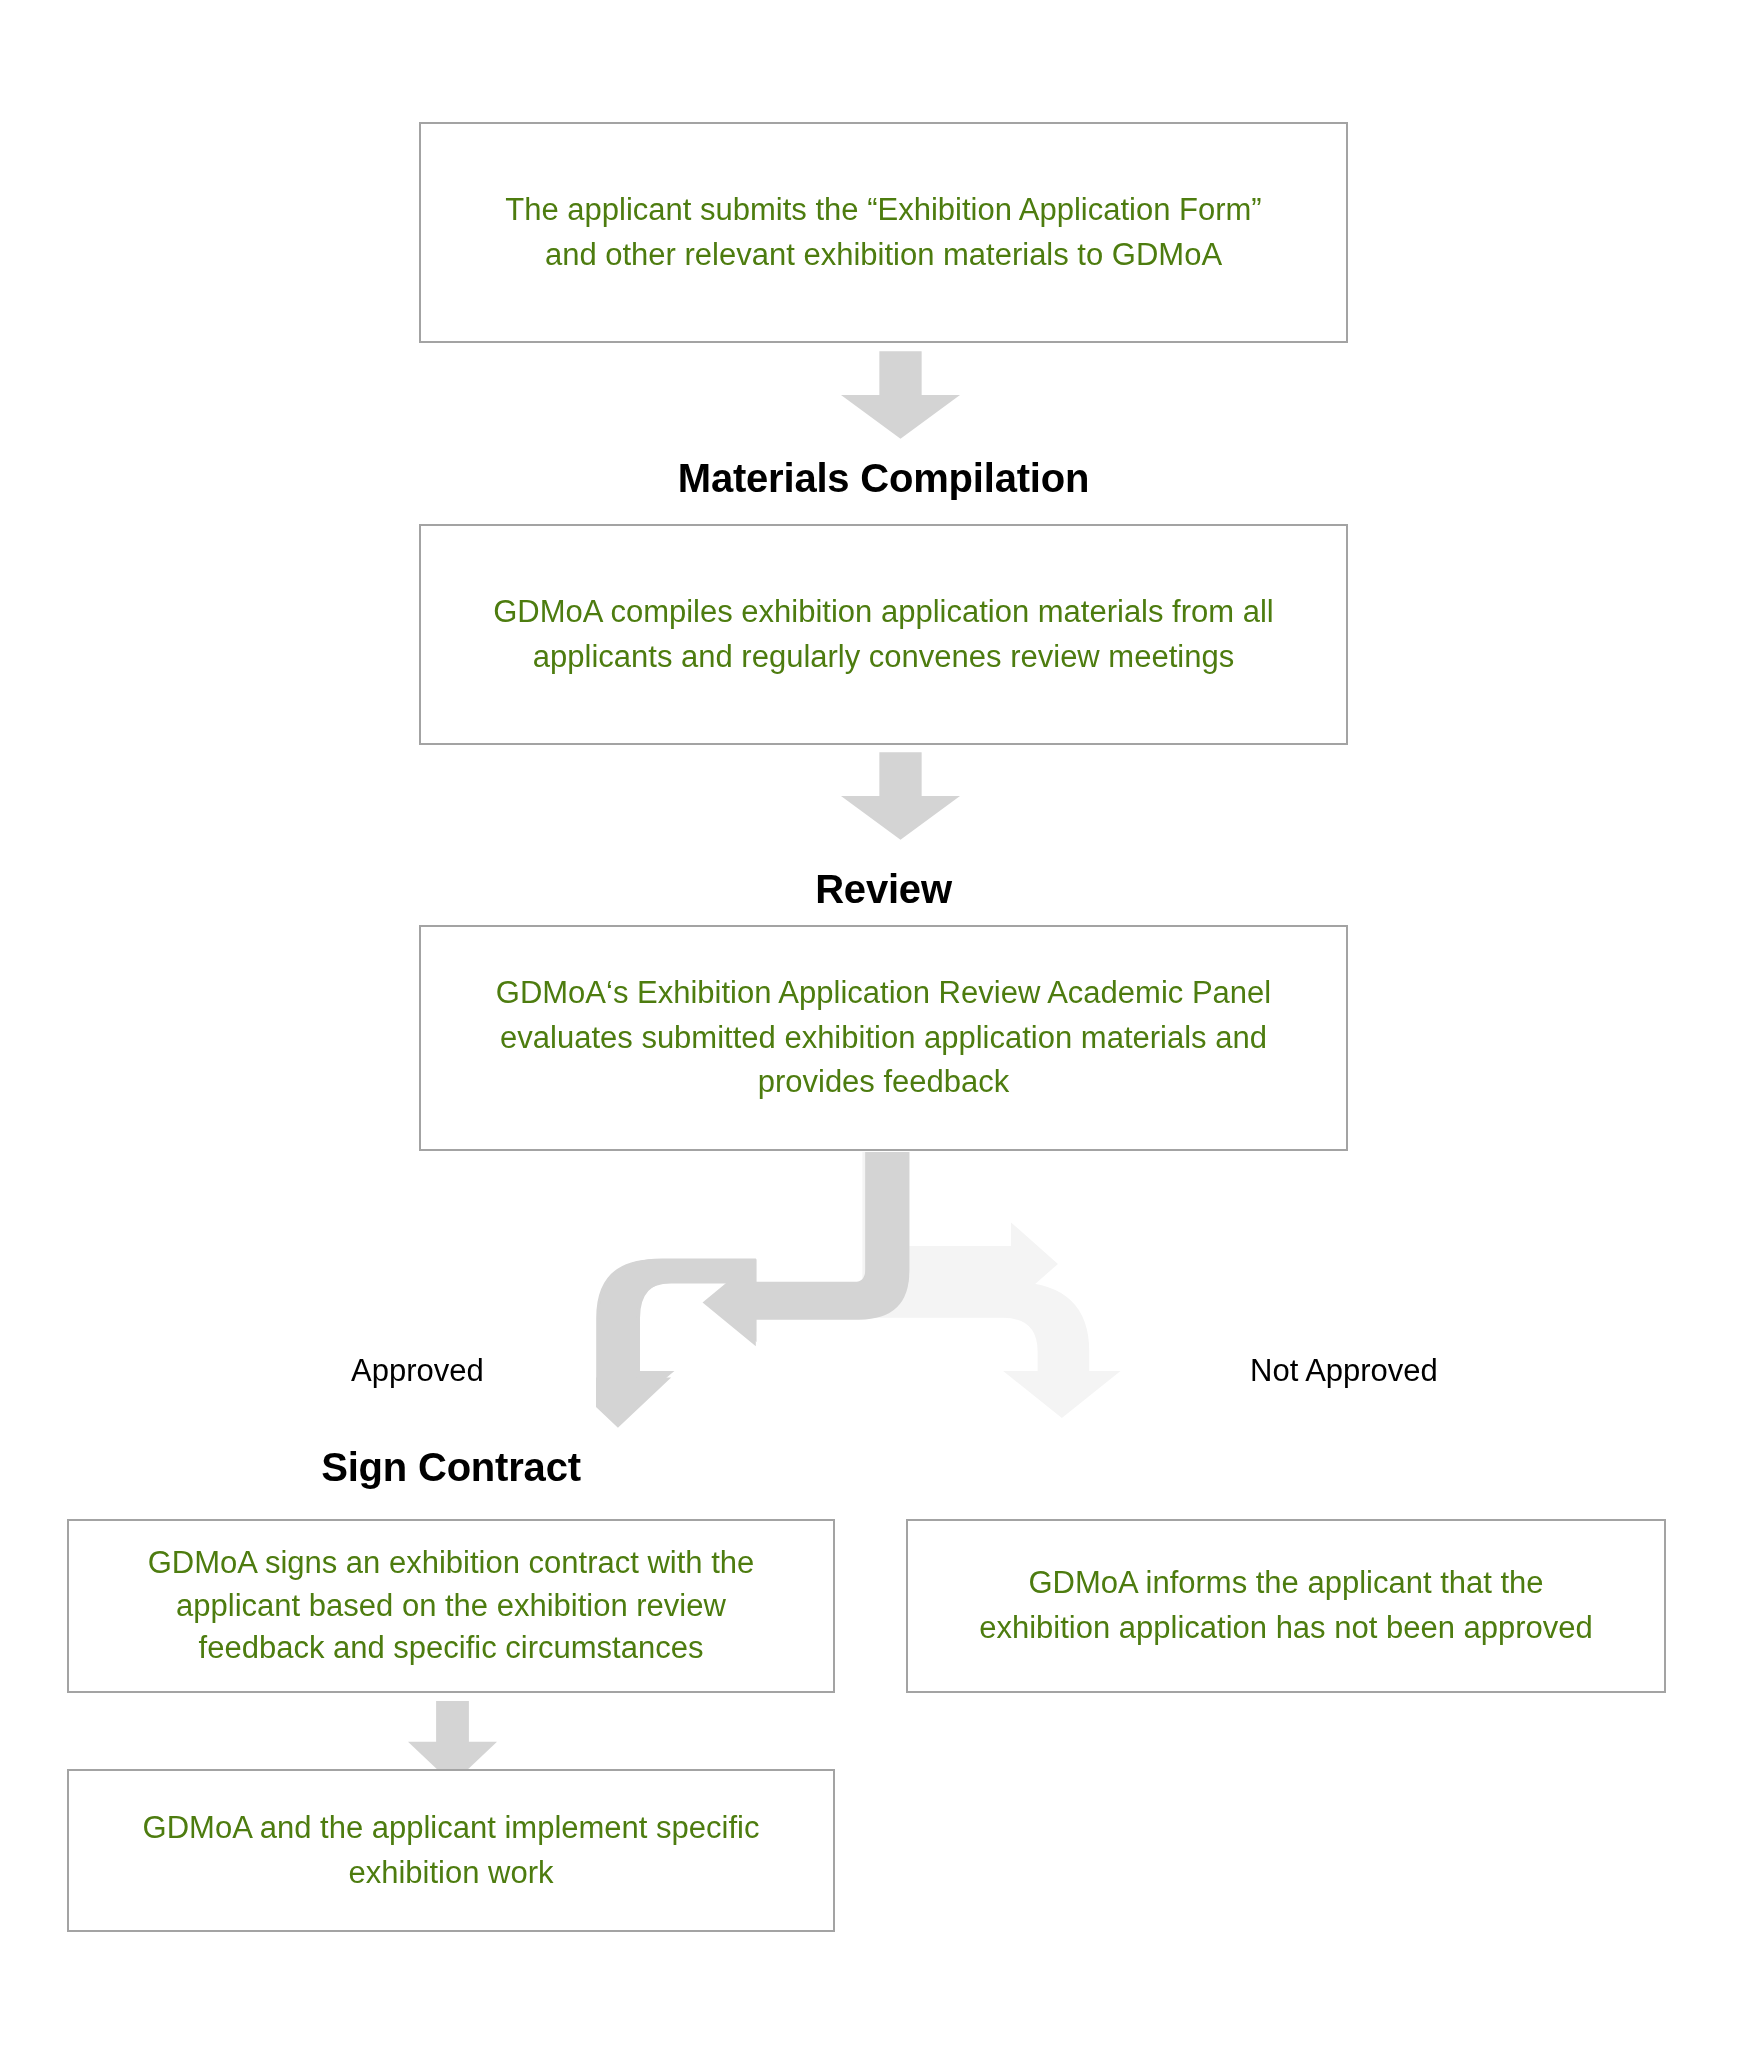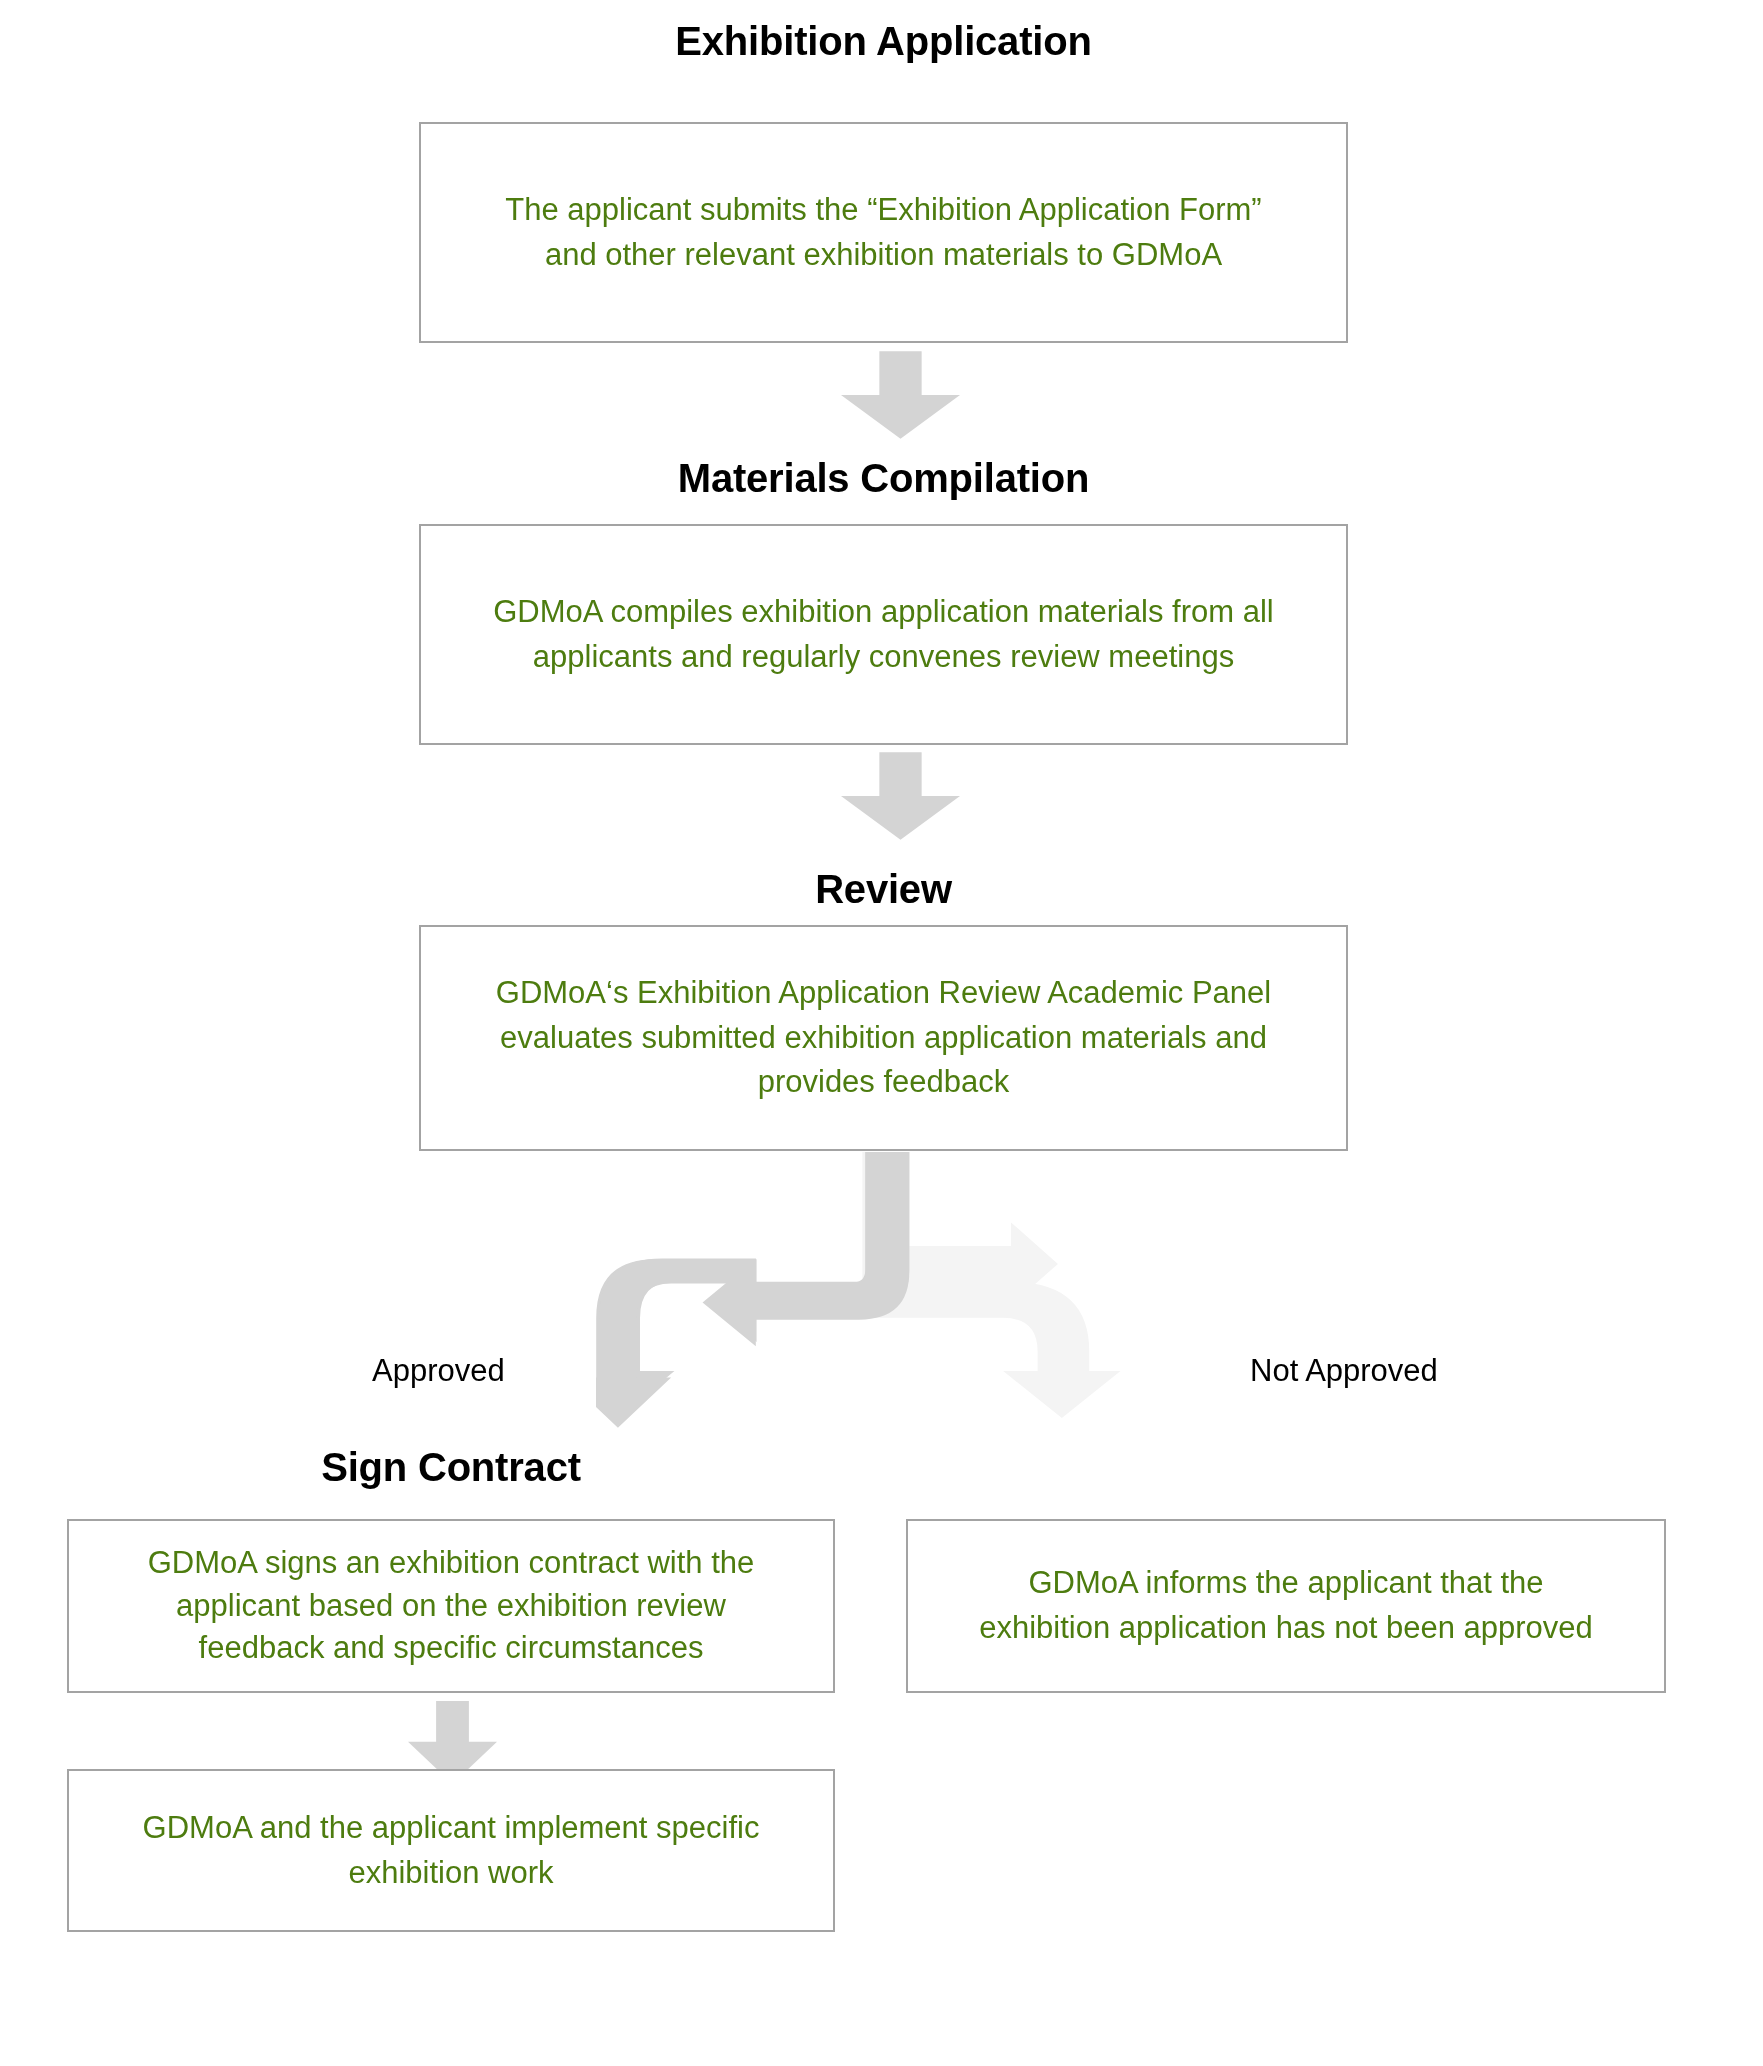--- a/index.html
+++ b/index.html
@@ -63,21 +63,20 @@
   .arrow-svg {
     position: absolute;
     display: block;
   }
 </style>
 </head>
 <body>
 
 <div id="canvas">
 
-  <div class="step-title" style="left:419px; top:19.6px; width:929px;">Exhibition Application</div>
 
   <div class="box" style="left:419px; top:122px; width:929px; height:221px;">
     <div class="box-text">The applicant submits the “Exhibition Application Form”
 and other relevant exhibition materials to GDMoA</div>
   </div>
 
   <svg class="arrow-svg" style="left:841px; top:351px;" width="119" height="88" viewBox="0 0 152 112">
     <polygon points="49,0 103,0 103,56 152,56 76,112 0,56 49,56" fill="#d4d4d4"></polygon>
   </svg>
 
@@ -167,21 +166,21 @@
              Q 52,168 52,214
              L 52,288
              L 96,288
              L 28,352
              L -40,288
              L 4,288
              L 4,214
              Q 4,136 84,136 Z" fill="#d4d4d4"></path>
   </svg>
 
-  <div class="branch-label" style="left:372px; top:1352px;">Approved</div>
+  <div class="branch-label" style="left:351px; top:1352px;">Approved</div>
 
   <div class="branch-label" style="left:1250px; top:1352px;">Not Approved</div>
 
   <div class="step-title" style="left:67px; top:1446px; width:768px;">Sign Contract</div>
 
   <div class="box" style="left:67px; top:1519px; width:768px; height:174px;">
     <div class="box-text" style="font-size:31px; line-height:1.38;">GDMoA signs an exhibition contract with the
 applicant based on the exhibition review
 feedback and specific circumstances</div>
   </div>

